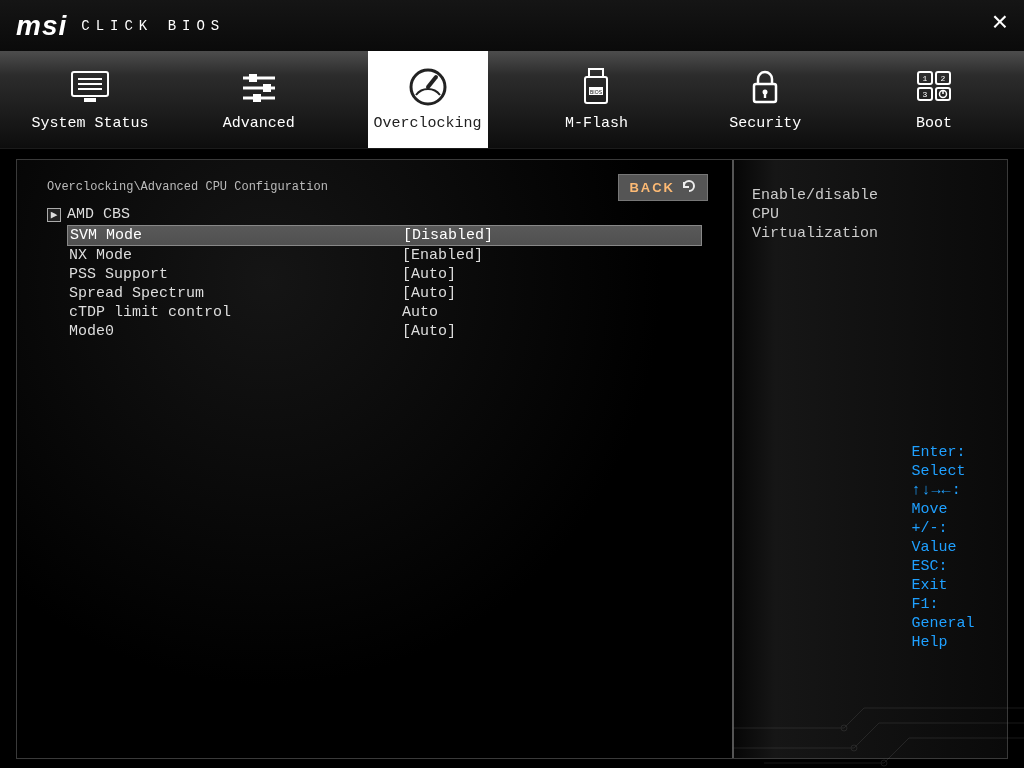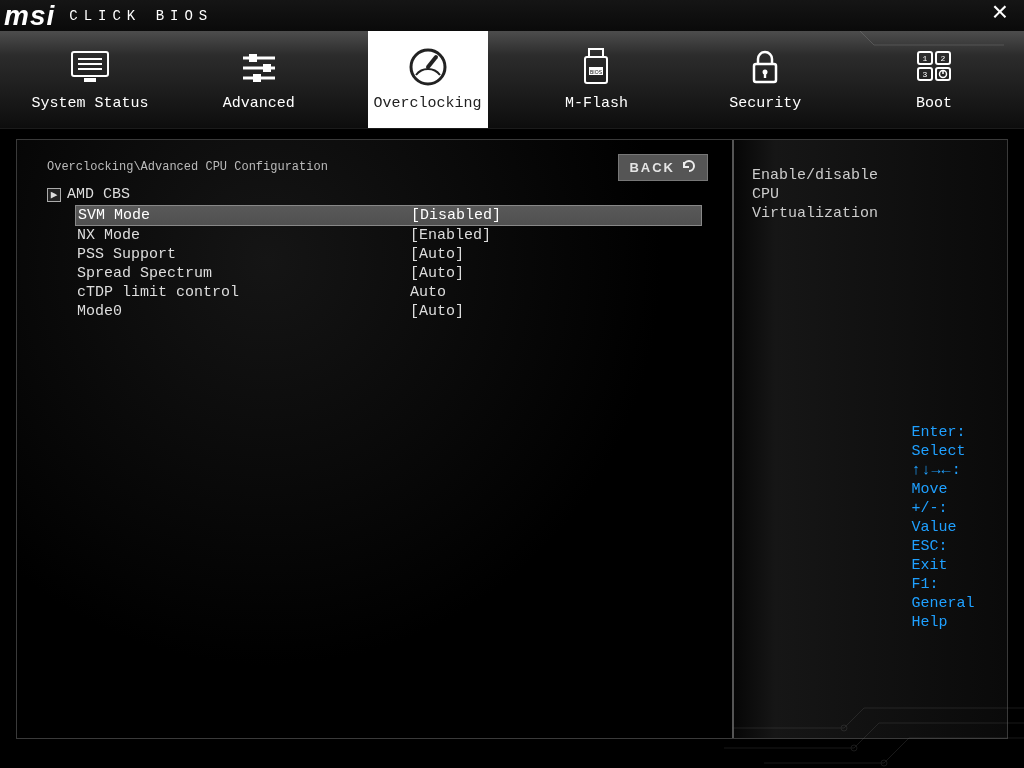--- a/index.html
+++ b/index.html
@@ -24,24 +24,24 @@
     position: absolute;
     bottom: 0; right: 0;
     width: 320px; height: 120px;
     pointer-events: none;
     opacity: 0.25;
   }
   .circuit-top svg, .circuit-bottom svg { width: 100%; height: 100%; }
 
   
   .header {
-    height: 31px;
+    height: 51px;
     display: flex;
     align-items: center;
-    padding: 0 12px 0 4px;
+    padding: 0 12px 0 16px;
     background: linear-gradient(#151515, #0a0a0a);
     position: relative;
   }
   .logo {
     font-style: italic;
     font-weight: 900;
     font-family: Arial, sans-serif;
     font-size: 28px;
     color: #fff;
     letter-spacing: 1px;
@@ -119,21 +119,21 @@
     padding: 26px 18px;
     display: flex;
     font-size: 15px;
   }
   .back-btn {
     position: absolute;
     top: 14px;
     right: 24px;
     background: #555;
     border: 1px solid #777;
-    color: #e5e5e5;
+    color: #fdba74;
     font-family: Arial, sans-serif;
     font-weight: bold;
     font-size: 13px;
     letter-spacing: 2px;
     padding: 4px 10px;
     display: flex;
     align-items: center;
     gap: 6px;
     cursor: pointer;
   }
@@ -150,21 +150,21 @@
     margin-bottom: 2px;
   }
   .submenu .arrow-box {
     width: 14px; height: 14px;
     border: 1px solid #aaa;
     display: flex; align-items:center; justify-content:center;
     font-size: 11px;
     background: #222;
   }
   .settings {
-    margin-left: 28px;
+    margin-left: 20px;
   }
   .row {
     display: flex;
     font-size: 15px;
     line-height: 19px;
     cursor: pointer;
   }
   .row.selected {
     border: 1px solid #888;
     background: linear-gradient(#595959,#505050);

